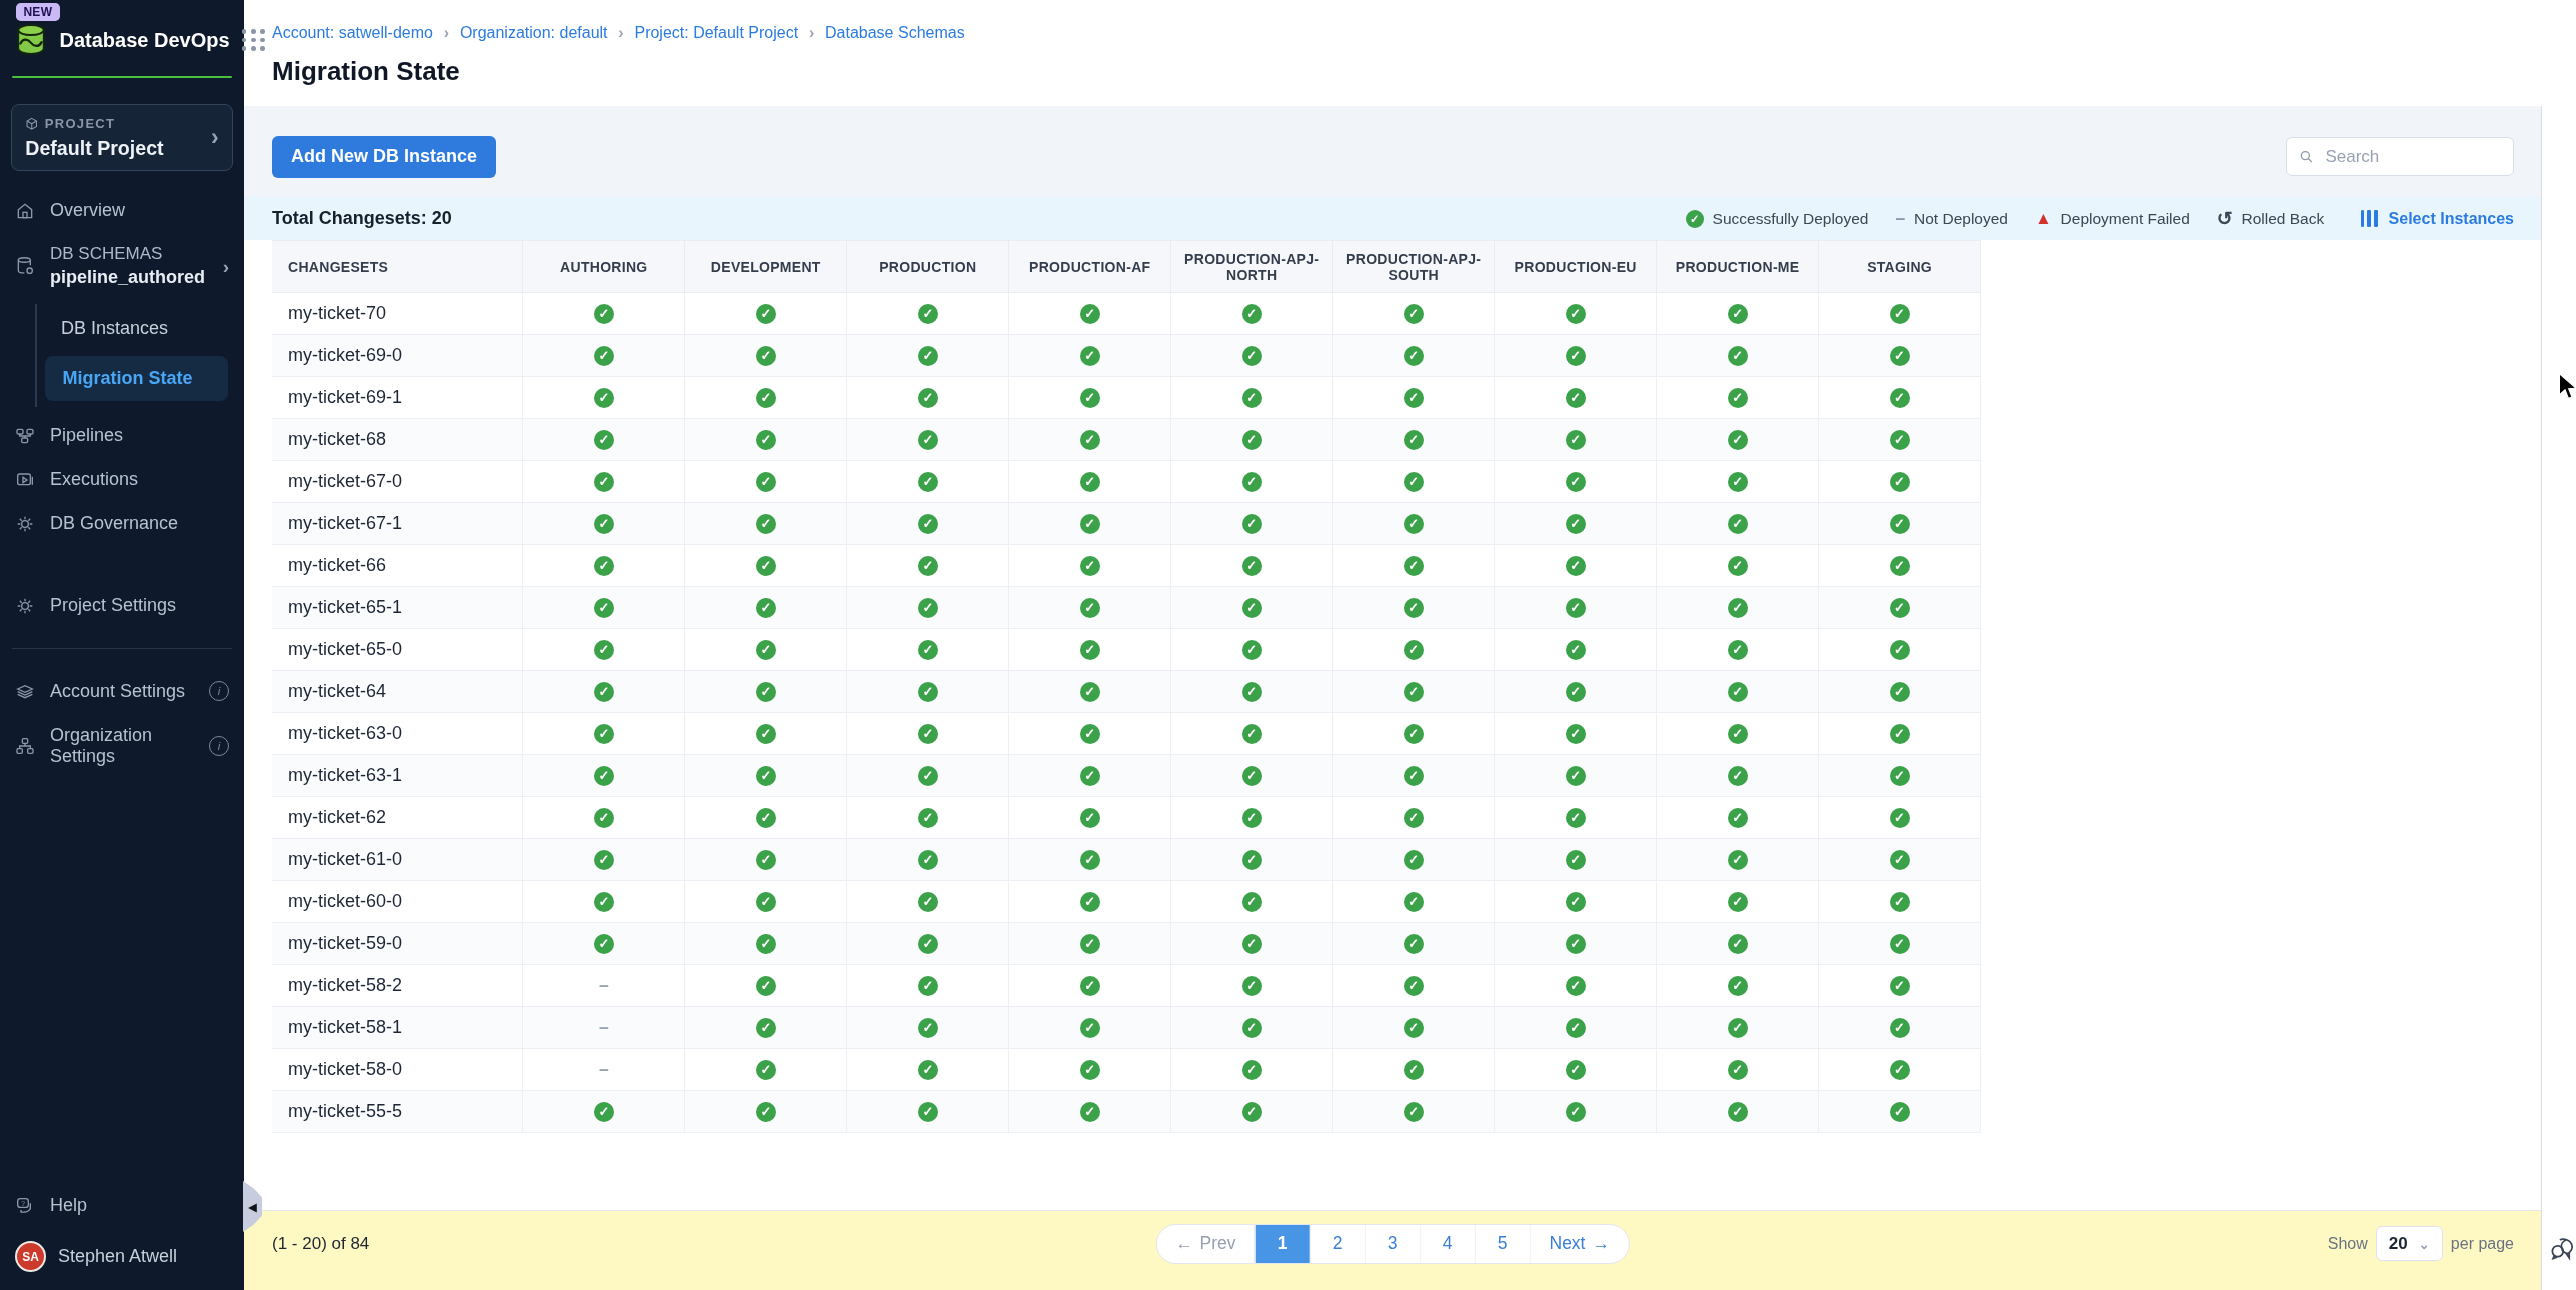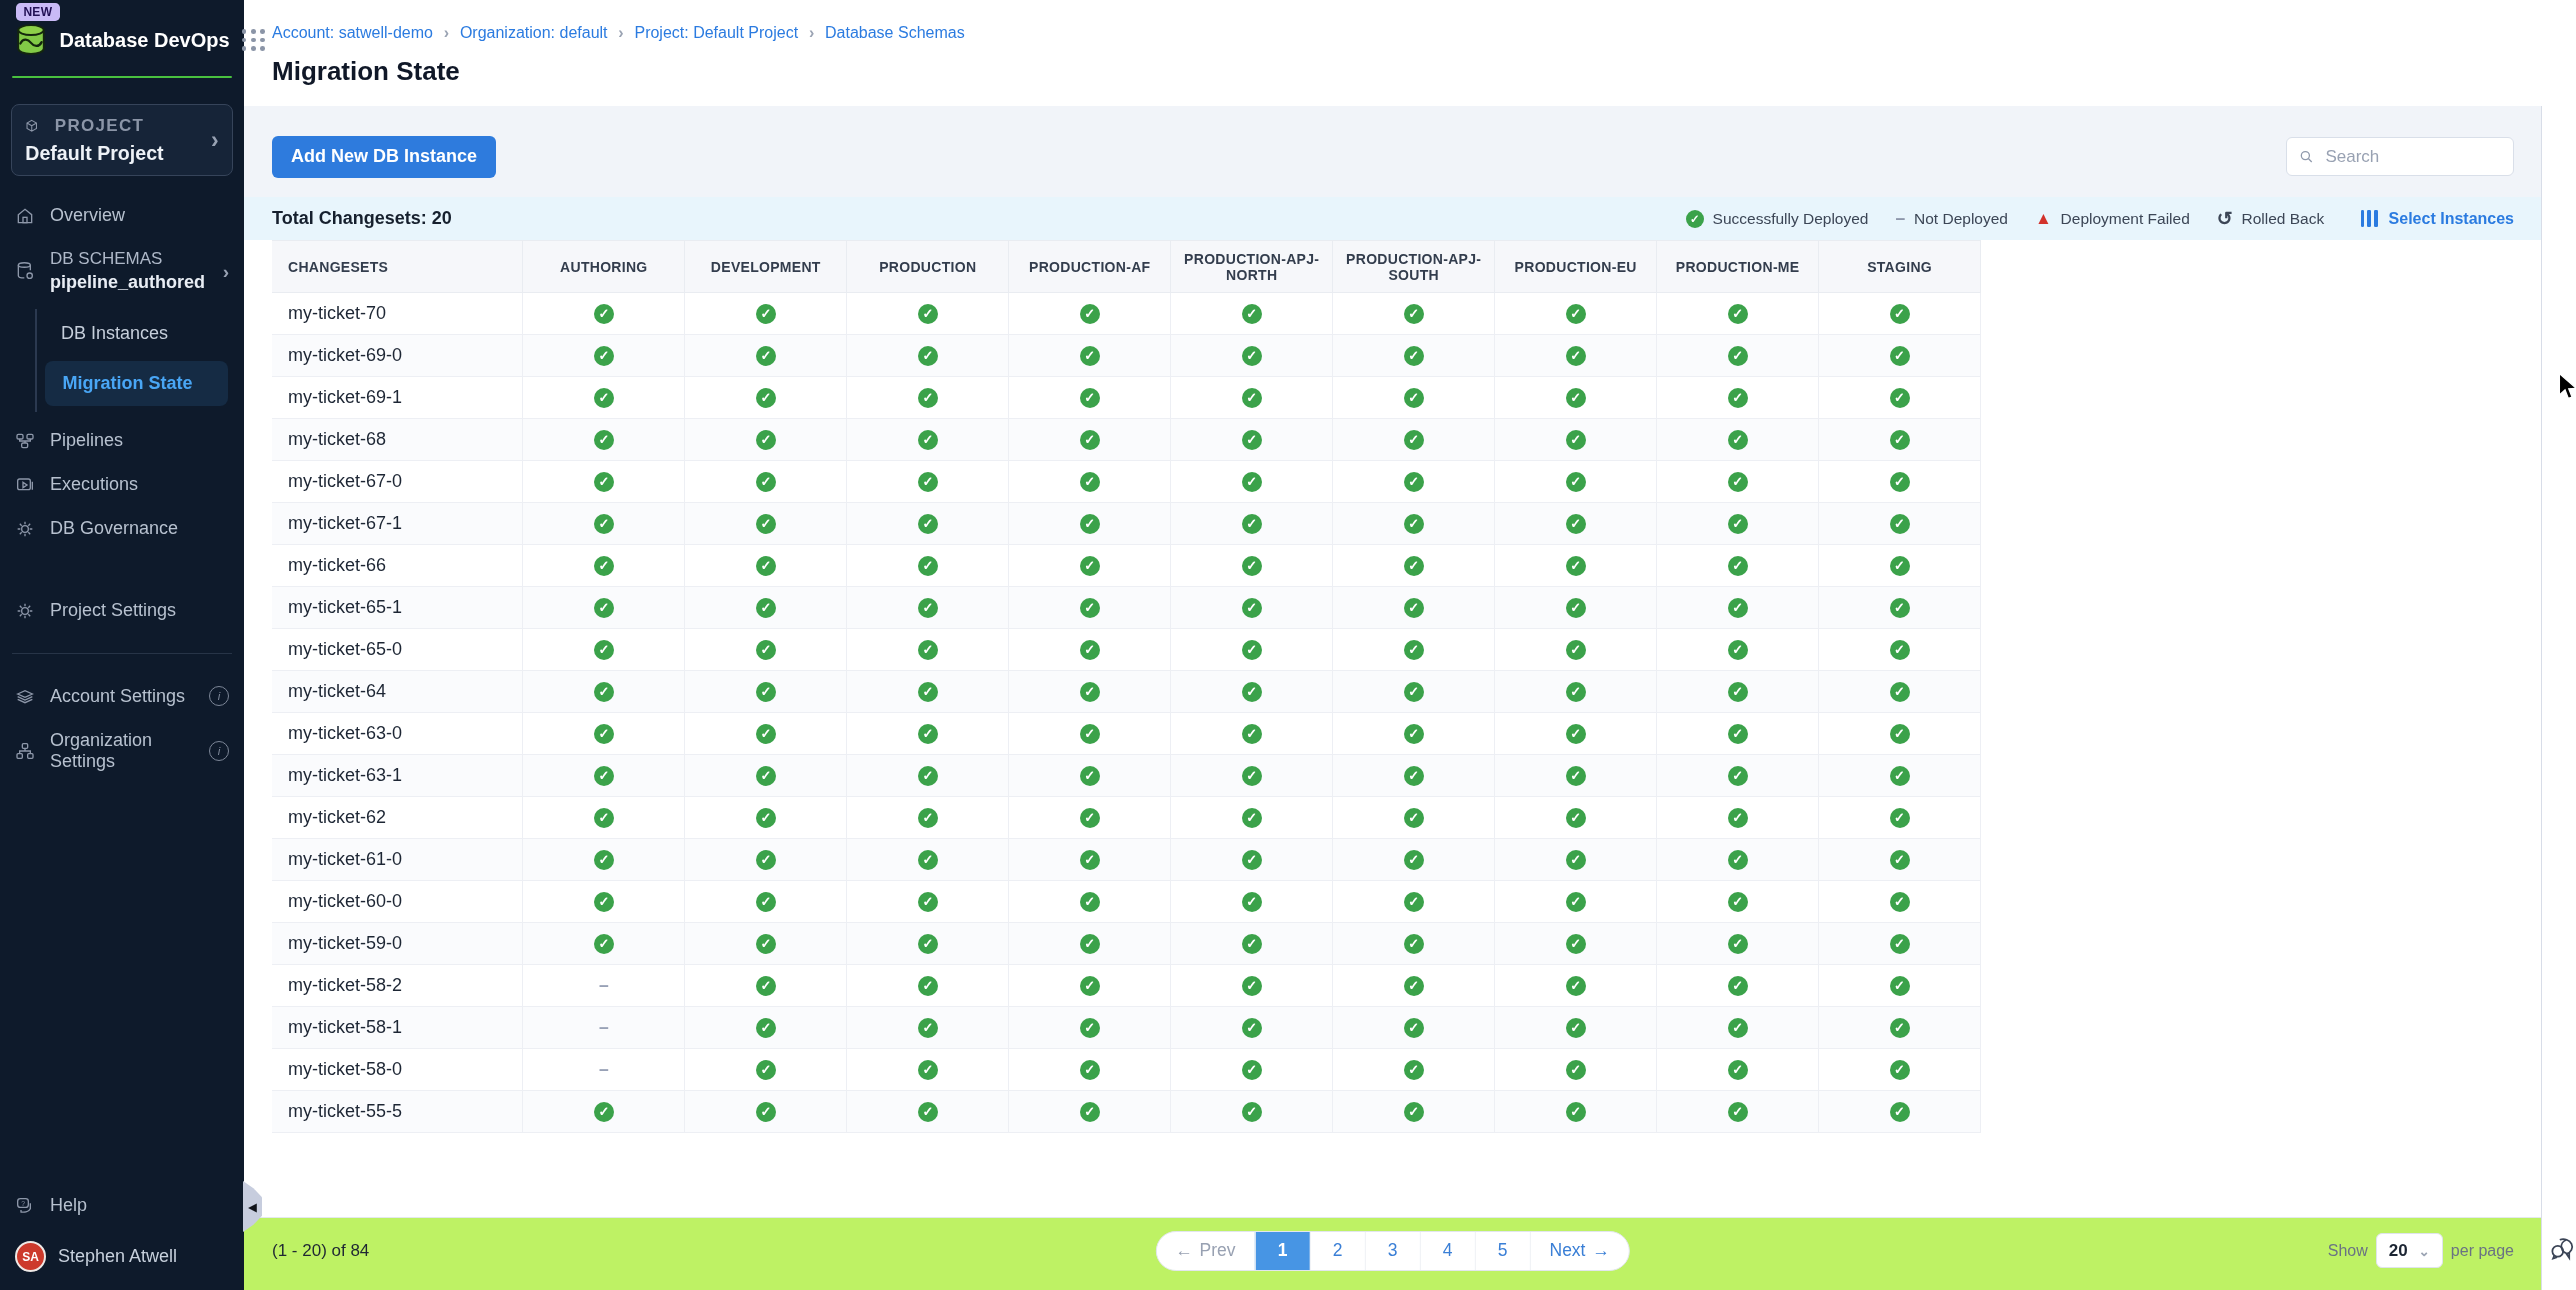--- a/index.html
+++ b/index.html
@@ -10,21 +10,21 @@
   .sidebar{width:244px;min-width:244px;background:#0e1a2b;color:#b7c1cf;position:relative;box-sizing:border-box;}
   .logo-row{display:flex;align-items:center;gap:12px;padding:23px 15px 12px 13.5px;position:relative;}
   .new-badge{position:absolute;top:3.4px;left:16px;background:#c9baf6;color:#221055;font-size:12px;font-weight:bold;padding:2px 7.4px;border-radius:4.7px;letter-spacing:0.3px;}
   .logo-svg{width:34px;height:34px;flex:0 0 auto;}
   .app-title{font-size:20px;font-weight:bold;color:#fff;white-space:nowrap;}
   .apps-grid{margin-left:auto;display:grid;grid-template-columns:repeat(3,5.4px);grid-gap:4px;cursor:pointer;}
   .apps-grid i{width:4.7px;height:4.7px;border-radius:50%;background:#8b95a7;display:block;}
   .green-divider{height:2.7px;background:#49c13f;margin:6.7px 12px 0 12px;border-radius:1.3px;}
   .project-card{margin:26px 10.8px 17.5px 10.8px;border:1.3px solid #36445a;background:#162438;border-radius:8px;padding:10.8px 13.5px;display:flex;align-items:center;cursor:pointer;}
   .project-meta{flex:1;}
-  .project-label{display:flex;align-items:center;gap:16px;font-size:17px;letter-spacing:1.3px;color:#8b95a7;font-weight:bold;}
+  .project-label{display:flex;align-items:center;gap:6px;font-size:13px;letter-spacing:1.3px;color:#8b95a7;font-weight:bold;}
   .project-name{font-size:19.6px;color:#eef2f7;font-weight:600;margin-top:5.4px;}
   .chev{color:#98a2b3;font-size:23px;line-height:1;font-weight:bold;}
   .nav-item{display:flex;align-items:center;gap:15px;padding:11.5px 15px;font-size:18px;color:#b7c1cf;cursor:pointer;}
   .nav-item svg{flex:0 0 auto;}
   .two-line .labels{display:flex;flex-direction:column;gap:2.7px;}
   .two-line .top{font-size:17px;color:#aeb8c8;}
   .two-line .bottom{font-size:18px;font-weight:bold;color:#e8edf4;}
   .subnav{margin:4px 13.5px 6.7px 35px;border-left:2px solid #2b3950;padding:4px 0;}
   .sub-item{padding:10.8px 9.4px 10.8px 24px;font-size:18px;color:#c6cfdb;cursor:pointer;}
   .sub-item.active{background:#152b44;border-radius:8px;color:#49a6f5;font-weight:bold;margin:5.4px 2.7px 2.7px 8px;padding:12px 9.4px 12px 17.5px;}
@@ -70,21 +70,21 @@
   .thead{display:flex;background:#f6f7fa;border-top:1.3px solid #e9ecf1;border-bottom:1.3px solid #e9ecf1;border-right:1.3px solid #e9ecf1;box-sizing:border-box;}
   .th{width:163px;min-height:51px;display:flex;align-items:center;justify-content:center;text-align:center;font-size:14px;font-weight:bold;color:#333d4d;border-left:1.3px solid #e9ecf1;padding:5.4px 10.8px;box-sizing:border-box;letter-spacing:0.3px;}
   .th:first-child{width:252px;justify-content:flex-start;text-align:left;border-left:none;padding-left:16px;}
   .tr{display:flex;height:42px;border-right:1.3px solid #edeff4;box-sizing:border-box;}
   .tr:nth-child(even){background:#fafbfd;}
   .td{width:163px;display:flex;align-items:center;justify-content:center;border-left:1.3px solid #edeff4;border-bottom:1.3px solid #edeff4;box-sizing:border-box;}
   .td-name{width:252px;justify-content:flex-start;padding-left:16px;font-size:18px;color:#1d2634;border-left:none;}
   .check-badge{width:20px;height:20px;border-radius:50%;background:#3ba24a;color:#fff;display:flex;align-items:center;justify-content:center;font-size:13px;font-weight:bold;}
   .status-dash{color:#98a1b6;font-size:17.5px;font-weight:bold;}
 
-  .pagination-bar{margin-top:auto;border-top:1.3px solid #e4e8ee;background:#bef264;height:65px;display:flex;align-items:center;padding:0 27px 8px 28px;position:relative;}
+  .pagination-bar{margin-top:auto;border-top:1.3px solid #e4e8ee;background:#fef9c3;height:65px;display:flex;align-items:center;padding:0 27px 15px 28px;position:relative;}
   .range{font-size:17px;color:#1f2733;}
   .pager{position:absolute;left:50%;transform:translateX(-50%);display:flex;align-items:stretch;border:1.3px solid #e2e6ee;border-radius:21.6px;overflow:hidden;background:#fff;height:40px;box-sizing:border-box;}
   .pg{min-width:54px;display:flex;align-items:center;justify-content:center;font-size:17.5px;color:#3a7fd6;border-left:1.3px solid #eef1f5;cursor:pointer;gap:6.7px;}
   .pg-prev{color:#98a1b2;padding:0 19px;border-left:none;}
   .pg.active{background:#4795e4;color:#fff;font-weight:bold;}
   .pg-next{padding:0 19px;}
   .show-group{margin-left:auto;display:flex;align-items:center;gap:8px;font-size:16px;color:#6a7383;}
   .size-box{display:flex;align-items:center;gap:10.8px;border:1.3px solid #dfe4ec;background:#fff;border-radius:6px;padding:6.7px 12px;color:#1c2533;font-weight:bold;font-size:17px;cursor:pointer;}
   .size-box .dd{color:#9aa3b3;font-size:13.5px;}
   .feedback-icon{position:absolute;left:6.7px;bottom:27px;color:#3b4456;}

